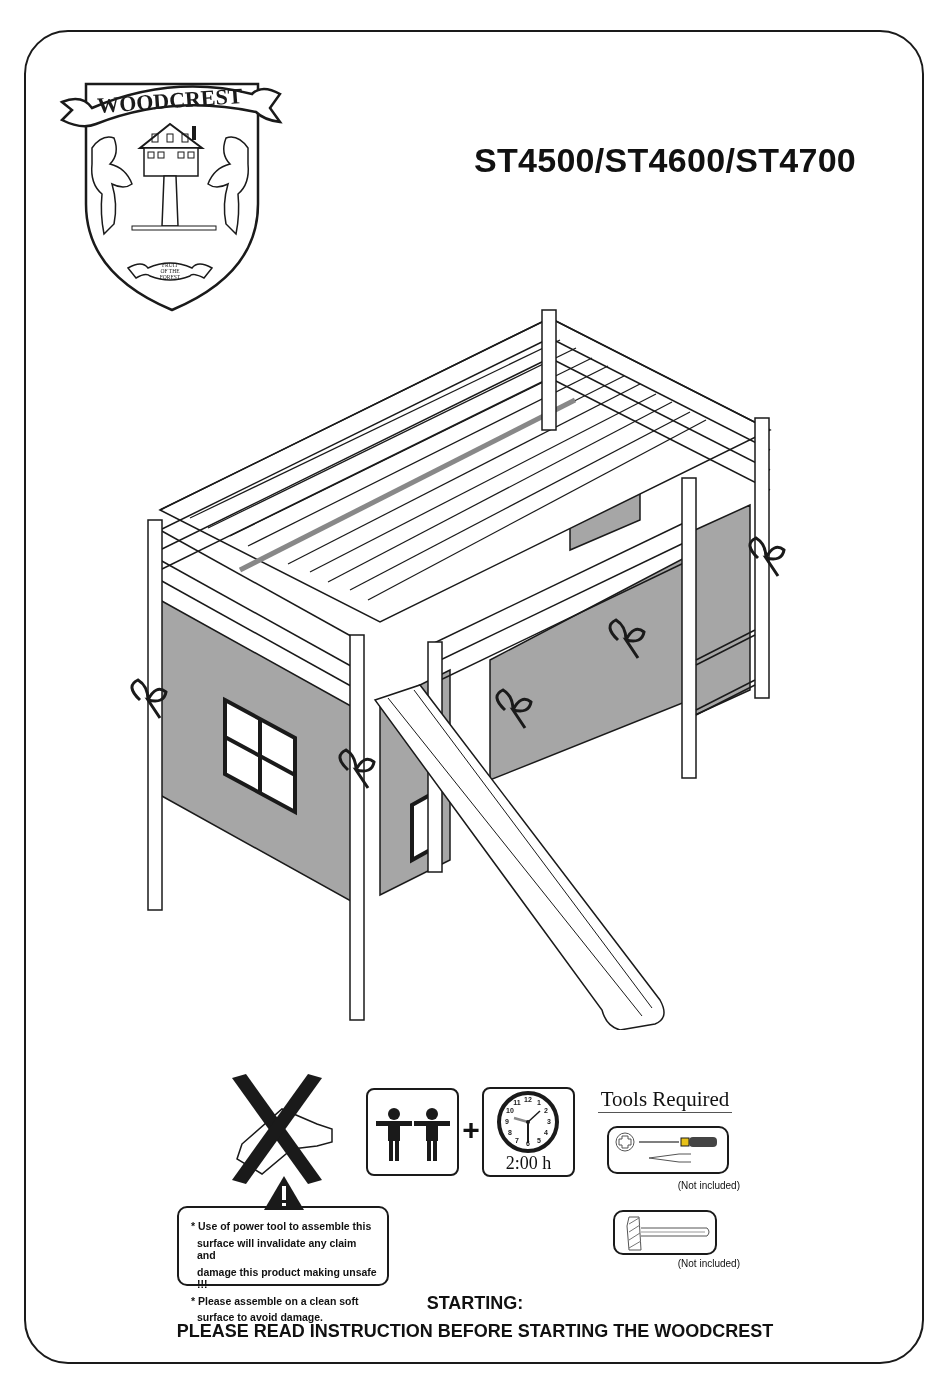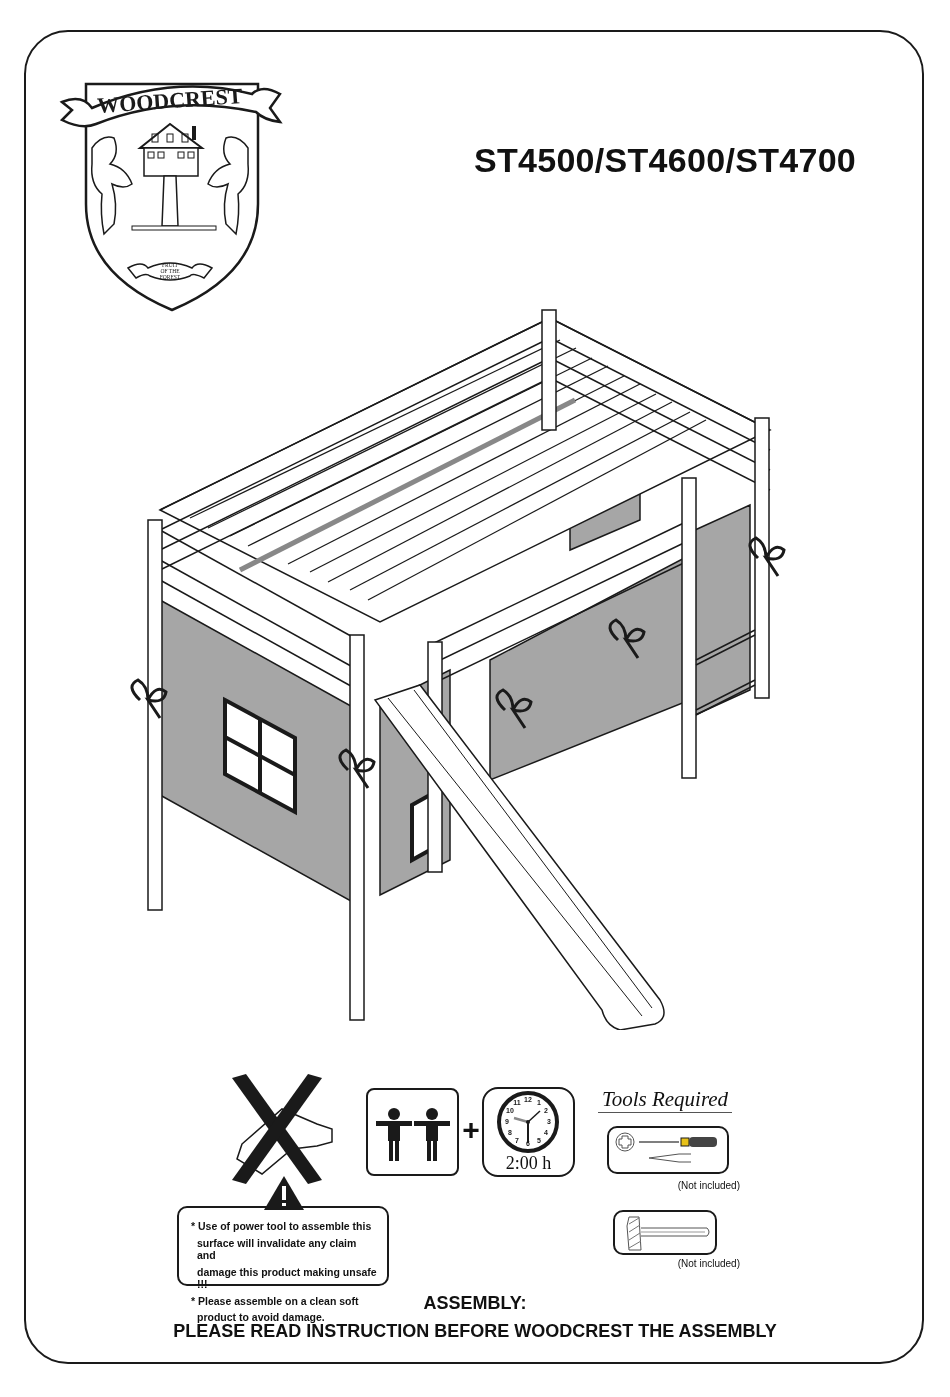--- a/index.html
+++ b/index.html
@@ -8,23 +8,23 @@
     .logo { position: absolute; left: 52px; top: 64px; width: 236px; height: 250px; }
     .title { position: absolute; left: 440px; top: 124px; width: 450px; text-align: center; font-weight: bold; font-size: 34px; line-height: 40px; letter-spacing: 0.3px; margin-top: 16px; }
     .illustration { position: absolute; left: 130px; top: 300px; width: 690px; height: 730px; }
     .no-drill { position: absolute; left: 222px; top: 1074px; width: 130px; height: 110px; }
     .warn-triangle { position: absolute; left: 264px; top: 1176px; width: 40px; height: 34px; }
     .warn-box { position: absolute; left: 177px; top: 1206px; width: 212px; height: 80px; border: 2px solid #1a1a1a; border-radius: 10px; box-sizing: border-box; padding: 8px 6px 6px 8px; font-weight: bold; font-size: 10.5px; line-height: 12.5px; }
     .warn-box p { margin: 4px; }
     .warn-box .indent { padding-left: 6px; }
     .people-box { position: absolute; left: 366px; top: 1088px; width: 93px; height: 88px; border: 2px solid #1a1a1a; border-radius: 8px; box-sizing: border-box; }
     .plus { position: absolute; left: 459px; top: 1112px; width: 24px; text-align: center; font-size: 30px; font-weight: bold; line-height: 36px; }
-    .clock-box { position: absolute; left: 482px; top: 1087px; width: 93px; height: 90px; border: 2px solid #1a1a1a; border-radius: 16px; box-sizing: border-box; }
+    .clock-box { position: absolute; left: 482px; top: 1087px; width: 93px; height: 90px; border: 2px solid #1a1a1a; border-radius: 8px; box-sizing: border-box; }
     .clock-label { position: absolute; left: 0; right: 0; bottom: 2px; text-align: center; font-family: "Liberation Serif", serif; font-size: 18px; line-height: 20px; }
-    .tools-title { position: absolute; left: 598px; top: 1086px; width: 134px; text-align: center; font-family: "Liberation Serif", serif; font-size: 21px; line-height: 26px; border-bottom: 1px solid #555; font-style: italic; }
+    .tools-title { position: absolute; left: 598px; top: 1086px; width: 134px; text-align: center; font-family: "Liberation Serif", serif; font-size: 21px; line-height: 26px; border-bottom: 1px solid #555; }
     .tool-box { position: absolute; border: 2px solid #1a1a1a; border-radius: 10px; box-sizing: border-box; }
     .tool1 { left: 607px; top: 1126px; width: 122px; height: 48px; }
     .tool2 { left: 613px; top: 1210px; width: 104px; height: 45px; }
     .note { position: absolute; font-size: 10px; text-align: right; width: 140px; }
     .note1 { left: 600px; top: 1180px; }
     .note2 { left: 600px; top: 1258px; }
     .important { position: absolute; left: 0; width: 950px; text-align: center; font-weight: bold; font-size: 18px; }
     .imp1 { top: 1293px; }
     .imp2 { top: 1321px; }
   </style>
@@ -155,21 +155,21 @@
     <path d="M20 0 L40 34 L0 34 Z" fill="#1a1a1a"></path>
     <rect x="18" y="10" width="4" height="14" fill="#fff"></rect>
     <rect x="18" y="27" width="4" height="4" fill="#fff"></rect>
   </svg>
 </div>
 <div class="warn-box">
   <p>* Use of power tool to assemble this</p>
   <p class="indent">surface will invalidate any claim and</p>
   <p class="indent">damage this product making unsafe !!!</p>
   <p>* Please assemble on a clean soft</p>
-  <p class="indent">product to avoid damage.</p>
+  <p class="indent">surface to avoid damage.</p>
 </div>
 
 <div class="people-box">
   <svg width="89" height="84" viewBox="0 0 89 84">
     <g fill="#1a1a1a">
       <circle cx="26" cy="24" r="6"></circle>
       <rect x="8" y="31" width="36" height="5"></rect>
       <rect x="20" y="31" width="12" height="20"></rect>
       <rect x="21" y="51" width="4" height="20"></rect>
         <rect x="27" y="51" width="4" height="20"></rect>
@@ -223,14 +223,14 @@
 <div class="tool-box tool2">
   <svg width="100" height="41" viewBox="0 0 100 41">
     <path d="M14 5 L24 5 L26 38 L14 38 L12 14 Z" fill="#fff" stroke="#555"></path>
     <path d="M14 12 L24 6 M14 20 L25 13 M14 28 L25 21 M14 36 L26 29" stroke="#777"></path>
     <path d="M26 16 L92 16 Q96 20 92 24 L26 24" fill="#fff" stroke="#555"></path>
     <path d="M26 20 L90 20" stroke="#999"></path>
   </svg>
 </div>
 <div class="note note2">(Not included)</div>
 
-<div class="important imp1">ASSEMBLY:</div>
-<div class="important imp2">PLEASE READ INSTRUCTION BEFORE WOODCREST THE ASSEMBLY</div>
+<div class="important imp1">STARTING:</div>
+<div class="important imp2">PLEASE READ INSTRUCTION BEFORE STARTING THE WOODCREST</div>
 
 </body></html>

